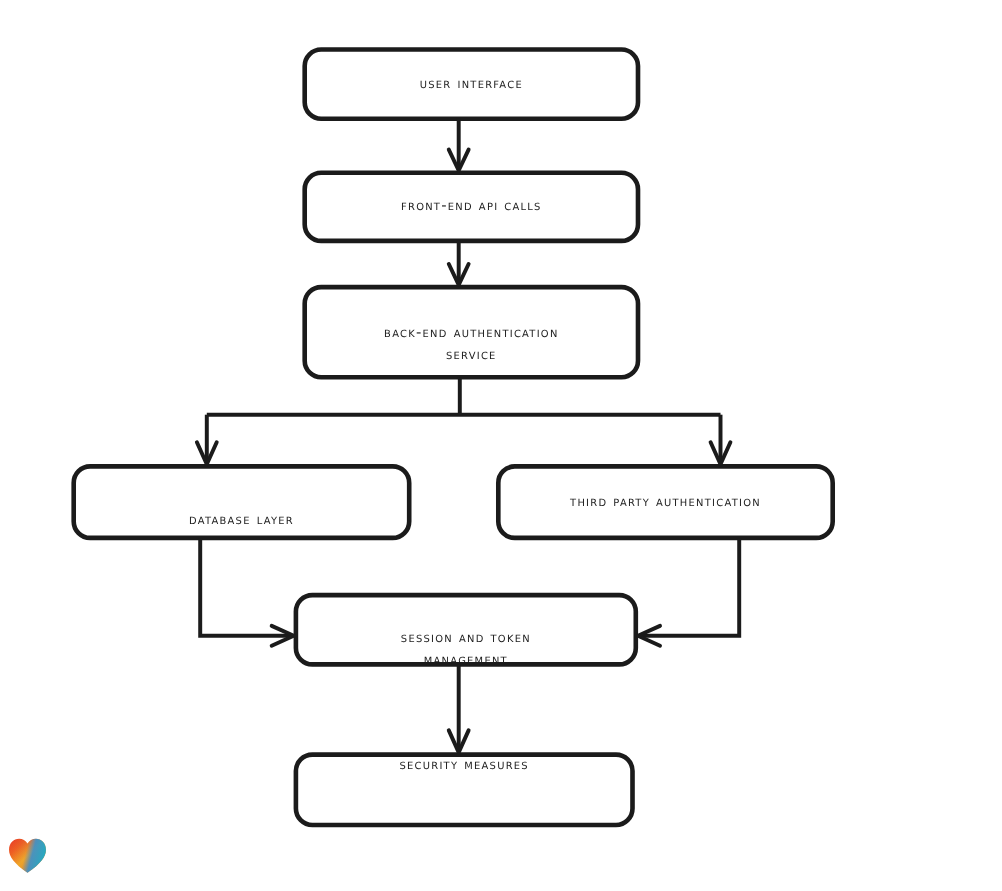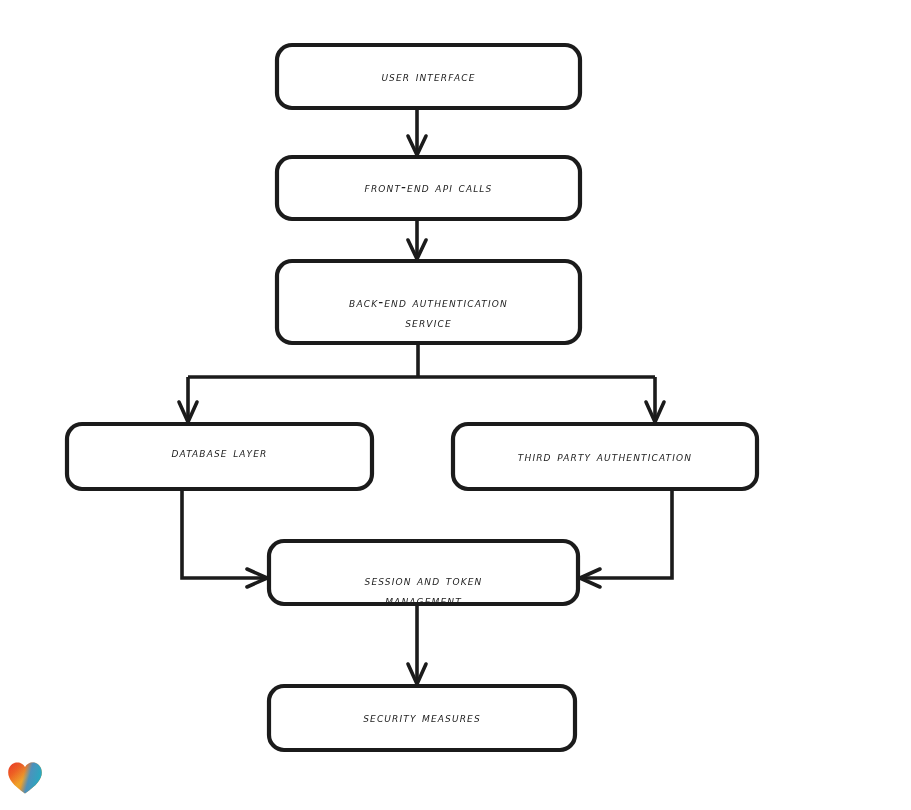--- a/index.html
+++ b/index.html
@@ -43,21 +43,20 @@
   }
   .node-label {
     position: absolute;
     display: flex;
     align-items: center;
     justify-content: center;
     text-align: center;
     color: #1d1d1d;
     font-family: "DejaVu Sans", sans-serif;
     font-size: 13.5px;
-    font-style: italic;
     font-weight: 500;
     letter-spacing: 1.15px;
     line-height: 1.45;
     font-variant: small-caps;
     text-transform: lowercase;
     pointer-events: none;
     white-space: pre-line;
   }
   .heart-icon {
     position: absolute;
@@ -128,28 +127,28 @@
 
 </svg>
 
 <div class="node-label" style="left:277px; top:45px; width:303px; height:63px;">User Interface</div>
 
 <div class="node-label" style="left:277px; top:157px; width:303px; height:62px;">Front-End API Calls</div>
 
 <div class="node-label" style="left:277px; top:272px; width:303px; height:82px;">Back-End Authentication
 Service</div>
 
-<div class="node-label" style="left:67px; top:420px; width:305px; height:65px;">Database Layer</div>
+<div class="node-label" style="left:67px; top:440px; width:305px; height:65px;">Database Layer</div>
 
 <div class="node-label" style="left:453px; top:424px; width:304px; height:65px;">Third Party Authentication</div>
 
 <div class="node-label" style="left:269px; top:559px; width:309px; height:63px;">Session and Token
 Management</div>
 
-<div class="node-label" style="left:269px; top:686px; width:306px; height:64px;">Security Measures</div>
+<div class="node-label" style="left:269px; top:664px; width:306px; height:64px;">Security Measures</div>
 
 <svg class="heart-icon" viewBox="0 0 36 34" xmlns="http://www.w3.org/2000/svg">
   <defs>
     <linearGradient id="heartGrad" x1="0" y1="0" x2="1" y2="1">
       <stop offset="0%" stop-color="#e8392a"></stop>
       <stop offset="24%" stop-color="#ef5f22"></stop>
       <stop offset="50%" stop-color="#f5a623"></stop>
       <stop offset="74%" stop-color="#f2901c"></stop>
       <stop offset="100%" stop-color="#f5a623"></stop>
     </linearGradient>

